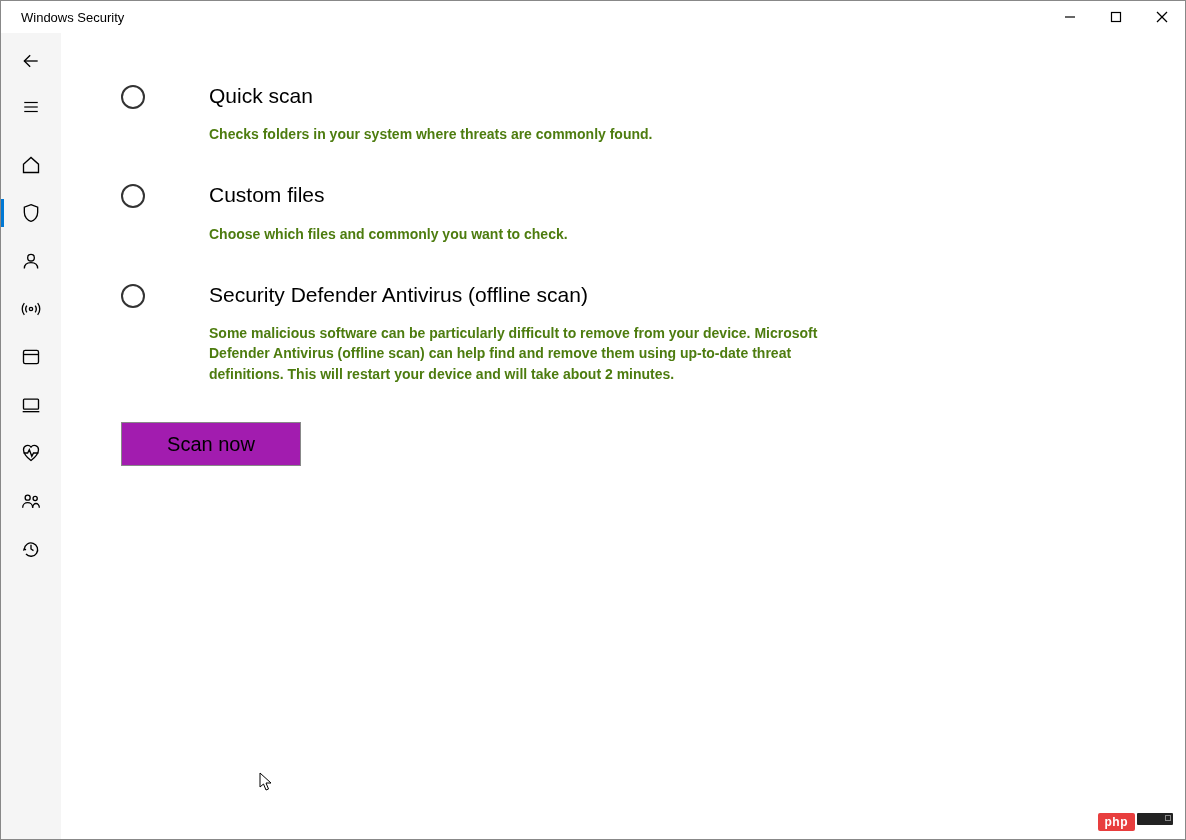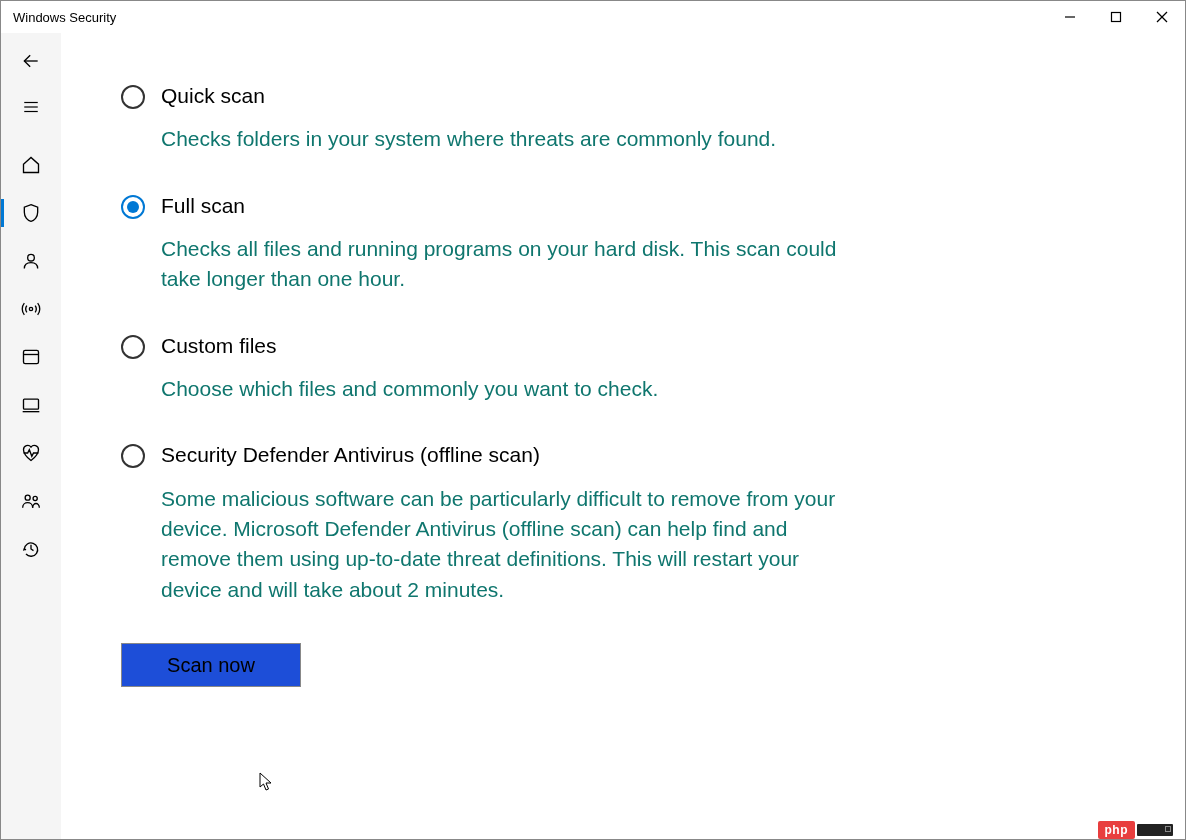--- a/index.html
+++ b/index.html
@@ -1,54 +1,54 @@
 <!DOCTYPE html>
 <html><head>
 <meta charset="utf-8">
 <style>
   * { box-sizing: border-box; margin: 0; padding: 0; }
   html, body { width: 1186px; height: 840px; font-family: "Segoe UI", -apple-system, BlinkMacSystemFont, sans-serif; background: #fff; color: #000; overflow: hidden; }
   .window { width: 1186px; height: 840px; border: 1px solid #888; position: relative; background: #fff; }
 
   
-  .titlebar { height: 32px; display: flex; align-items: center; justify-content: space-between; padding-left: 12px; }
+  .titlebar { height: 32px; display: flex; align-items: center; justify-content: space-between; padding-left: 20px; }
   .titlebar-title { font-size: 13px; color: #000; }
   .titlebar-controls { display: flex; height: 100%; }
   .titlebar-btn { width: 46px; height: 32px; display: flex; align-items: center; justify-content: center; cursor: default; }
   .titlebar-btn svg { display: block; }
 
   
   .body { display: flex; height: calc(100% - 32px); }
   .sidebar { width: 60px; background: #f5f5f5; display: flex; flex-direction: column; align-items: center; padding-top: 8px; gap: 0; border-right: 0; position: relative; }
   .sidebar-item { width: 60px; height: 48px; display: flex; align-items: center; justify-content: center; position: relative; }
   .sidebar-item.menu { height: 40px; }
   .sidebar-item.back { height: 40px; margin-bottom: 6px; }
   .sidebar-spacer { height: 14px; }
   .sidebar-item.active::before {
     content: ""; position: absolute; left: 0; top: 10px; bottom: 10px; width: 3px; background: #0078d4; border-radius: 0;
   }
   .sidebar-icon { width: 20px; height: 20px; display: flex; align-items: center; justify-content: center; color: #000; }
   .sidebar-icon svg { stroke: #000; }
 
   
   .content { flex: 1; padding: 50px 60px 0 60px; overflow: auto; }
-  .option { display: flex; align-items: flex-start; margin-bottom: 38px; max-width: 740px; }
+  .option { display: flex; align-items: flex-start; margin-bottom: 38px; max-width: 740px; gap: 48px; }
   .radio { flex: 0 0 24px; width: 24px; height: 24px; border: 2px solid #333; border-radius: 50%; margin-right: 16px; margin-top: 2px; position: relative; background: #fff; }
   .radio.checked { border-color: #0078d4; border-width: 2px; }
   .radio.checked::after { content: ""; position: absolute; top: 50%; left: 50%; transform: translate(-50%,-50%); width: 12px; height: 12px; background: #0078d4; border-radius: 50%; }
   .option-body { flex: 1; }
   .option-title { font-size: 21px; font-weight: 400; color: #000; margin-bottom: 16px; line-height: 1.2; }
-  .option-desc { font-size: 21px; font-weight: 400; color: #0f766e; line-height: 1.45; }
-  .scan-btn { width: 180px; height: 44px; background: #1d4ed8; border: 1px solid #888; font-size: 20px; color: #000; margin-top: 18px; display: flex; align-items: center; justify-content: center; }
+  .option-desc { font-size: 14px; font-weight: 700; color: #4d7c0f; line-height: 1.45; }
+  .scan-btn { width: 180px; height: 44px; background: #a21caf; border: 1px solid #888; font-size: 20px; color: #000; margin-top: 18px; display: flex; align-items: center; justify-content: center; }
 
   
   .cursor { position: absolute; left: 258px; top: 771px; pointer-events:none; }
 
   
-  .badge { position: absolute; right: 12px; bottom: 0; display: flex; align-items: center; }
+  .badge { position: absolute; right: 12px; bottom: 8px; display: flex; }
   .badge-php { background: #e83e3e; color: #fff; font-weight: bold; font-size: 12px; padding: 2px 7px; border-radius: 2px; letter-spacing: 0.5px; font-family: sans-serif; }
   .badge-bar { width: 36px; height: 12px; background: #222; margin-left: 2px; border-radius: 1px; position: relative; }
   .badge-bar::after { content:""; position:absolute; right:2px; top:2px; width:4px; height:4px; border:1px solid #888; }
 </style>
 </head>
 <body>
 
 <div class="window">
 
   <div class="titlebar">
@@ -194,27 +194,20 @@
     <div class="content">
 
       <div class="option">
         <div class="radio"></div>
         <div class="option-body">
           <div class="option-title">Quick scan</div>
           <div class="option-desc">Checks folders in your system where threats are commonly found.</div>
         </div>
       </div>
 
-      <div class="option">
-        <div class="radio checked"></div>
-        <div class="option-body">
-          <div class="option-title">Full scan</div>
-          <div class="option-desc">Checks all files and running programs on your hard disk. This scan could take longer than one hour.</div>
-        </div>
-      </div>
 
       <div class="option">
         <div class="radio"></div>
         <div class="option-body">
           <div class="option-title">Custom files</div>
           <div class="option-desc">Choose which files and commonly you want to check.</div>
         </div>
       </div>
 
       <div class="option">

